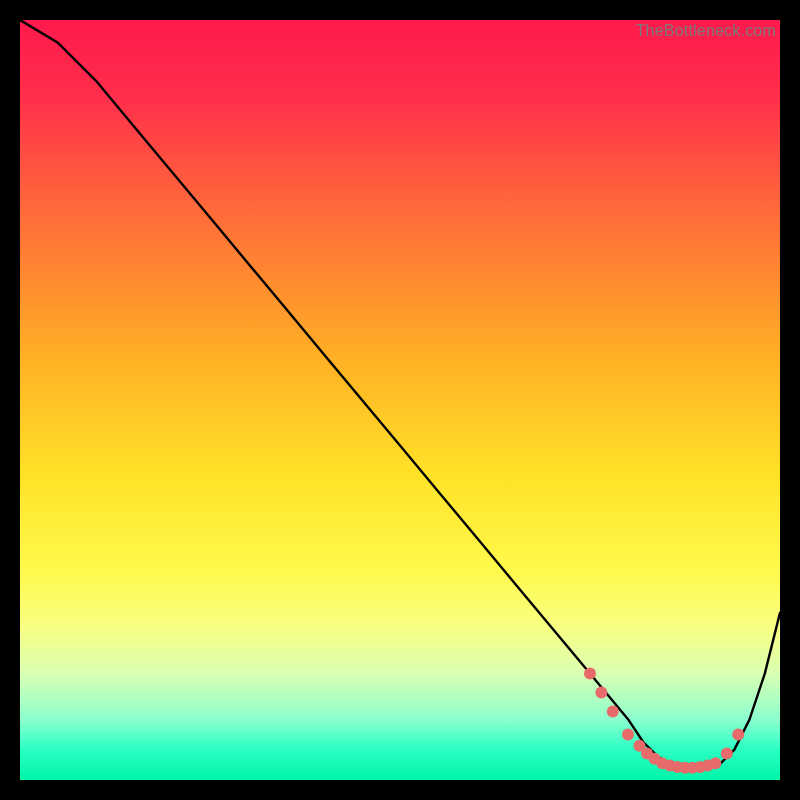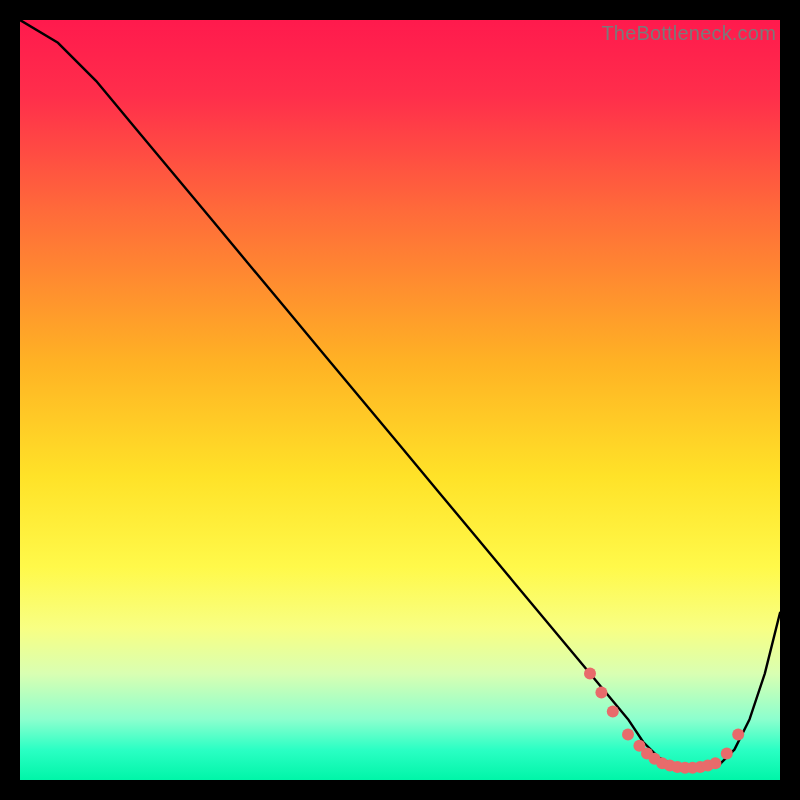--- a/index.html
+++ b/index.html
@@ -24,21 +24,21 @@
     left: 0;
     top: 0;
     width: 760px;
     height: 760px;
   }
   .watermark {
     position: absolute;
     top: 2px;
     right: 4px;
     color: #7a7a7a;
-    font-size: 20px;
+    font-size: 16px;
     font-weight: 500;
     letter-spacing: 0.2px;
   }
   svg { display: block; }
 </style>
 </head>
 <body>
 
 <div class="frame">
   <div class="plot-wrap">

